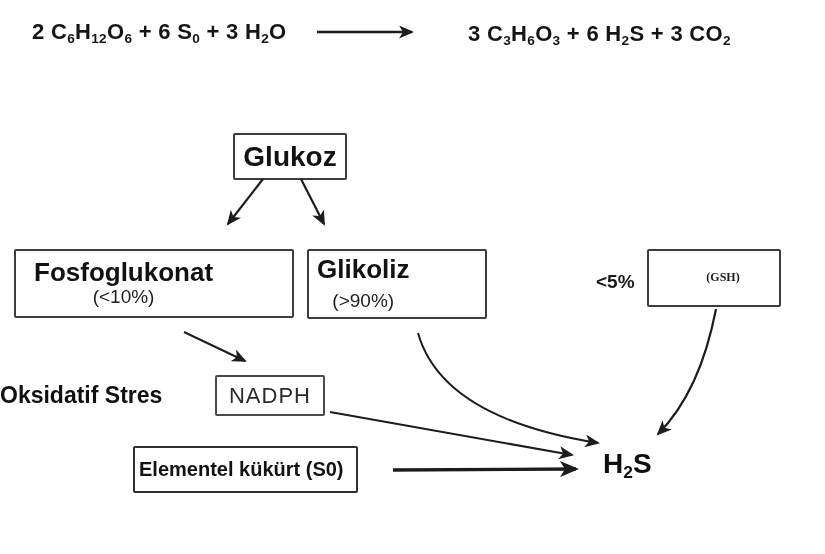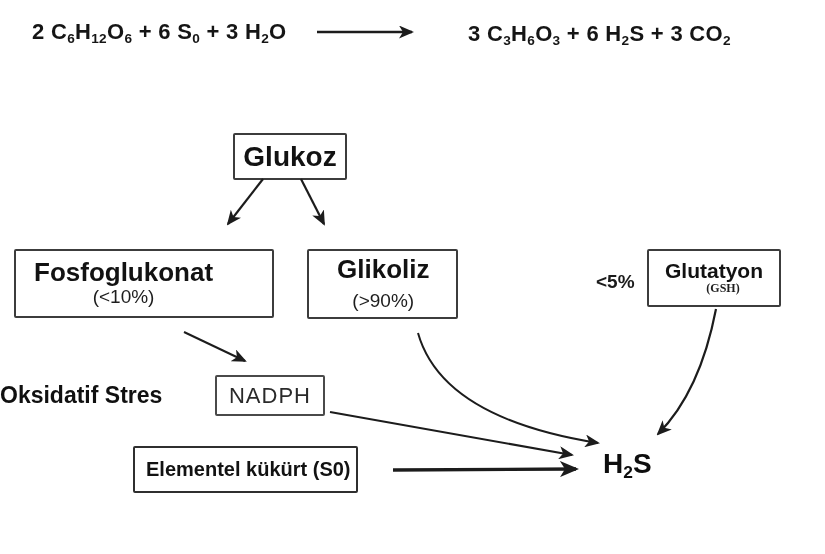--- a/index.html
+++ b/index.html
@@ -27,35 +27,35 @@
     border: 2px solid #3c3c3c;
     display: flex;
     flex-direction: column;
     justify-content: center;
     border-radius: 2px;
   }
   .box .title { font-weight: bold; line-height: 1.05; white-space: nowrap; color: #121212; }
   .box .subtitle { line-height: 1.1; white-space: nowrap; color: #1d1d1d; }
   #box-glukoz   { left: 233px; top: 113px; width: 114px; height: 47px; align-items: center; margin-top: 20px; }
   #box-glukoz .title { font-size: 28px; }
-  #box-fosfoglukonat { left: 14px; top: 249px; width: 260px; height: 69px; align-items: flex-start; padding-left: 18px; }
+  #box-fosfoglukonat { left: 14px; top: 249px; width: 280px; height: 69px; align-items: flex-start; padding-left: 18px; }
   #box-fosfoglukonat .inner { text-align: center; }
   #box-fosfoglukonat .title { font-size: 26px; }
   #box-fosfoglukonat .subtitle { font-size: 19px; }
-  #box-glikoliz { left: 307px; top: 249px; width: 151px; height: 70px; align-items: flex-start; padding-left: 28px; }
+  #box-glikoliz { left: 307px; top: 249px; width: 180px; height: 70px; align-items: flex-start; padding-left: 8px; }
   #box-glikoliz .inner { text-align: center; }
   #box-glikoliz .title { font-size: 26px; }
   #box-glikoliz .subtitle { font-size: 19px; margin-top: 8px; }
   #box-glutatyon { left: 647px; top: 249px; width: 134px; height: 58px; align-items: center; }
   #box-glutatyon .title { font-size: 21px; }
   #box-glutatyon .subtitle { font-size: 12px; font-weight: bold; font-family: "Liberation Serif", serif; margin-left: 18px; }
   #box-nadph { left: 215px; top: 375px; width: 110px; height: 41px; align-items: center; border-color: #4a4a4a; }
   #box-nadph .title { font-size: 22px; font-weight: normal; letter-spacing: 1px; color: #2a2a2a; }
   #box-elementel { left: 133px; top: 446px; width: 225px; height: 47px; align-items: flex-start; padding-left: 4px; border-color: #2f2f2f; }
-  #box-elementel .title { font-size: 20px; margin-left: 7px; }
+  #box-elementel .title { font-size: 20px; }
   .floating-label { position: absolute; white-space: nowrap; }
   #label-oksidatif { left: 0px; top: 343px; font-size: 23px; font-weight: bold; color: #101010; margin-top: 39px; }
   #label-5pct { left: 596px; top: 271px; font-size: 19px; font-weight: bold; color: #1b1b1b; }
   #label-h2s { left: 603px; top: 448px; font-size: 28px; font-weight: bold; color: #0e0e0e; }
   #eq-left  { left: 32px;  top: 19px; }
   #eq-right { left: 468px; top: 21px; }
   #arrow-layer { position: absolute; left: 0; top: 0; pointer-events: none; }
 </style>
 </head>
 <body>
@@ -77,21 +77,20 @@
   </div>
 
   <div class="box" id="box-glikoliz">
     <span class="inner">
       <span class="title" style="display:block">Glikoliz</span>
       <span class="subtitle" style="display:block">(&gt;90%)</span>
     </span>
   </div>
 
   <div class="box" id="box-glutatyon">
-    <span class="title">Glutatyon</span>
     <span class="subtitle">(GSH)</span>
   </div>
 
   <div class="box" id="box-nadph">
     <span class="title">NADPH</span>
   </div>
 
   <div class="box" id="box-elementel">
     <span class="title">Elementel kükürt (S0)</span>
   </div>

